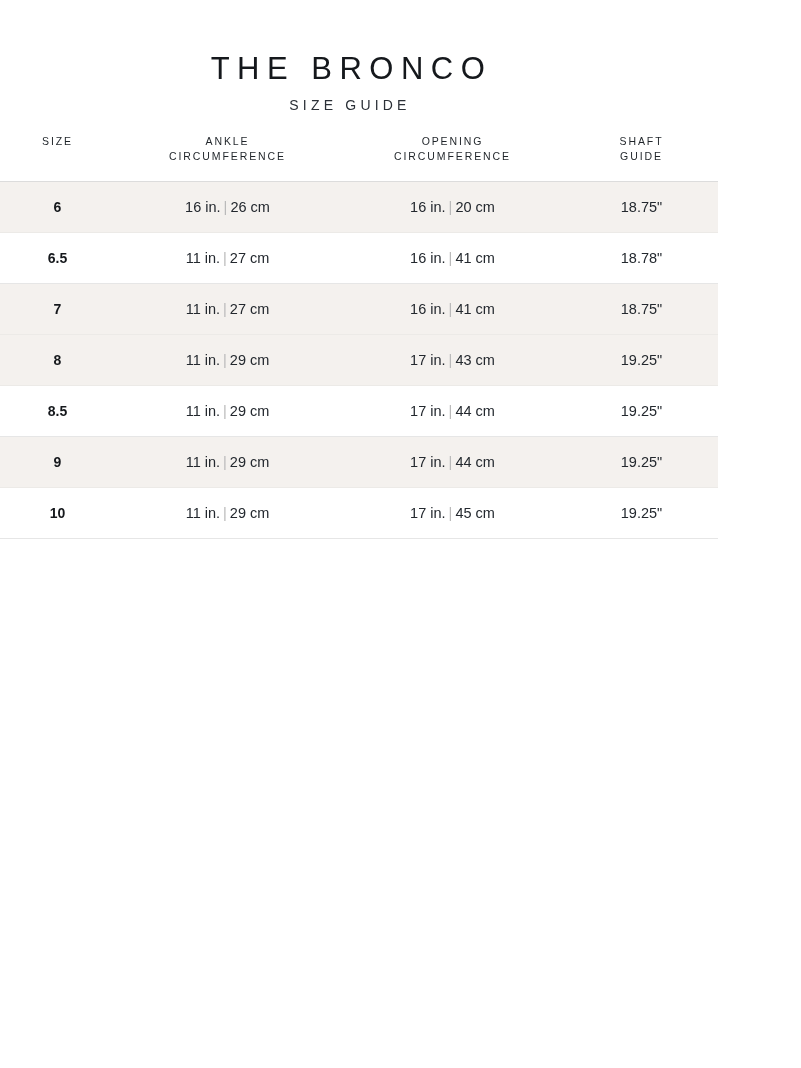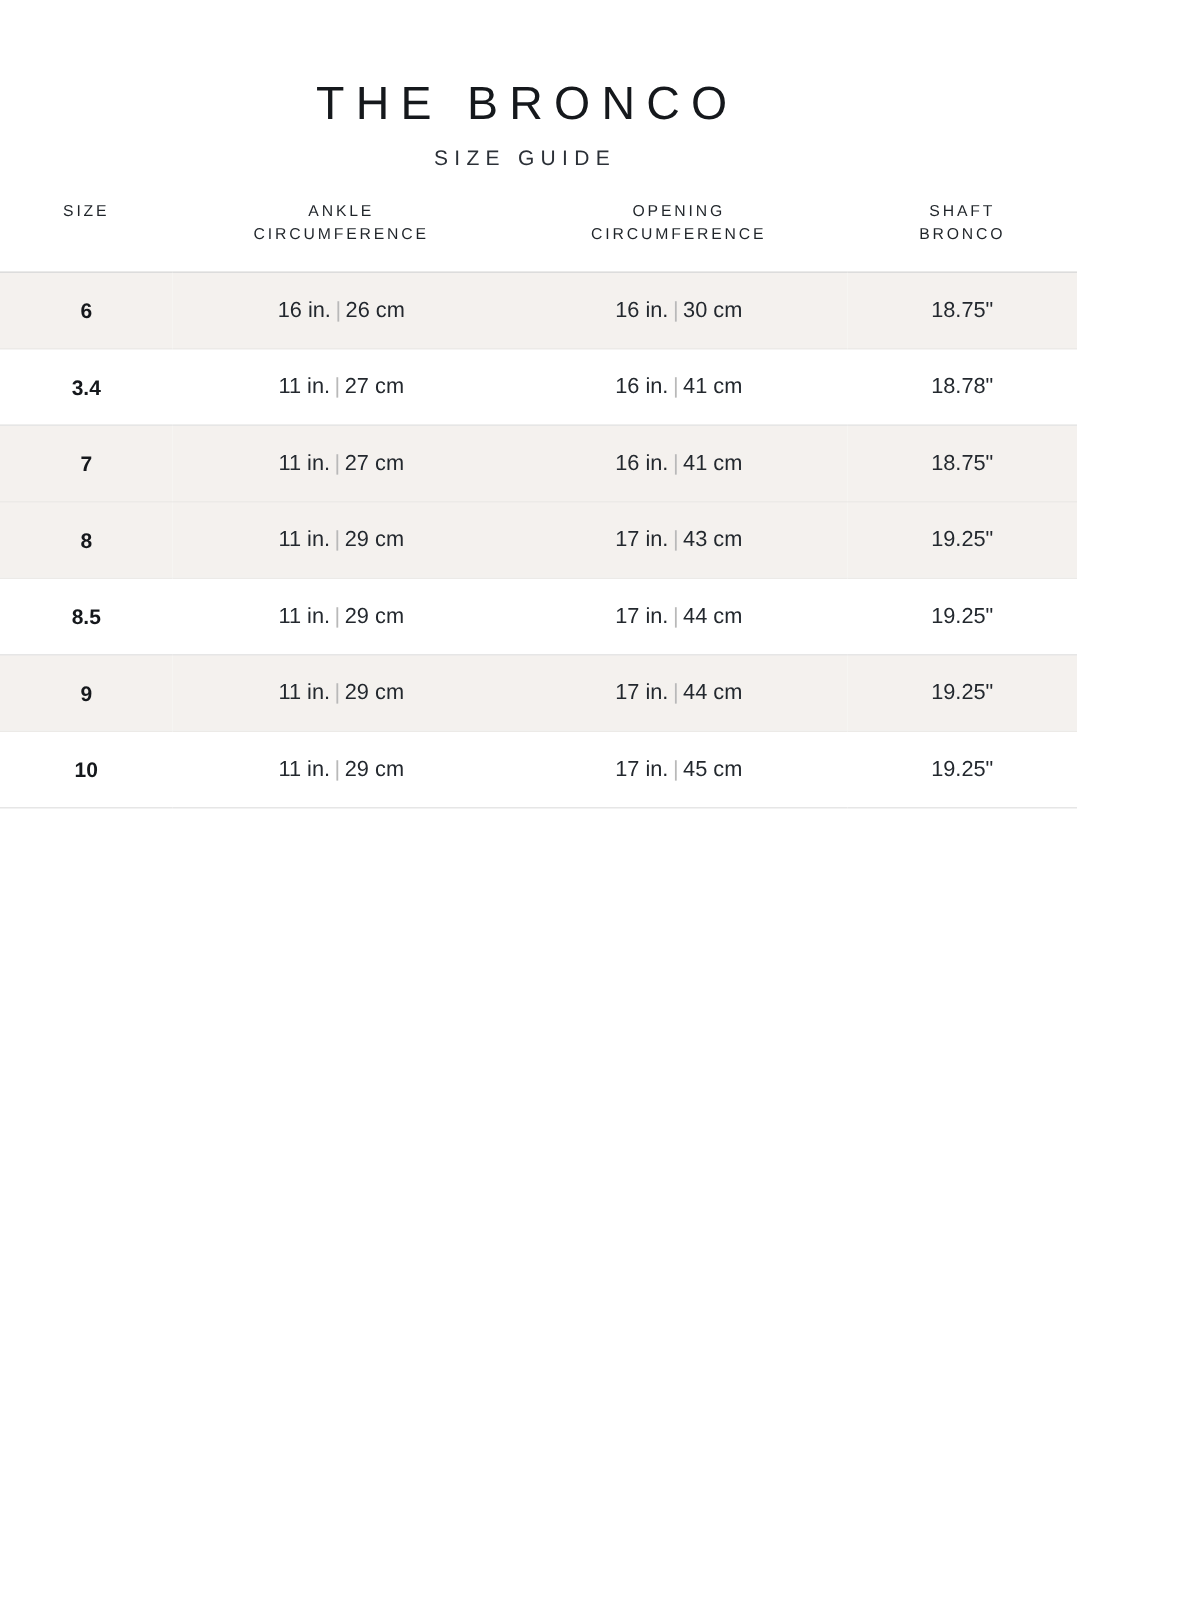--- a/index.html
+++ b/index.html
@@ -121,33 +121,33 @@
           <th>
             <span class="hl1">ANKLE</span>
             <span class="hl2">CIRCUMFERENCE</span>
           </th>
           <th>
             <span class="hl1">OPENING</span>
             <span class="hl2">CIRCUMFERENCE</span>
           </th>
           <th>
             <span class="hl1">SHAFT</span>
-            <span class="hl2">BRONCO</span>
+            <span class="hl2">GUIDE</span>
           </th>
         </tr>
       </thead>
       <tbody>
         <tr class="alt">
           <td class="size-cell">6</td>
           <td><span>16 in.</span><span class="sep">|</span><span>26 cm</span></td>
-          <td><span>16 in.</span><span class="sep">|</span><span>30 cm</span></td>
+          <td><span>16 in.</span><span class="sep">|</span><span>20 cm</span></td>
           <td>18.75"</td>
         </tr>
         <tr>
-          <td class="size-cell">3.4</td>
+          <td class="size-cell">6.5</td>
           <td><span>11 in.</span><span class="sep">|</span><span>27 cm</span></td>
           <td><span>16 in.</span><span class="sep">|</span><span>41 cm</span></td>
           <td>18.78"</td>
         </tr>
         <tr class="alt">
           <td class="size-cell">7</td>
           <td><span>11 in.</span><span class="sep">|</span><span>27 cm</span></td>
           <td><span>16 in.</span><span class="sep">|</span><span>41 cm</span></td>
           <td>18.75"</td>
         </tr>

